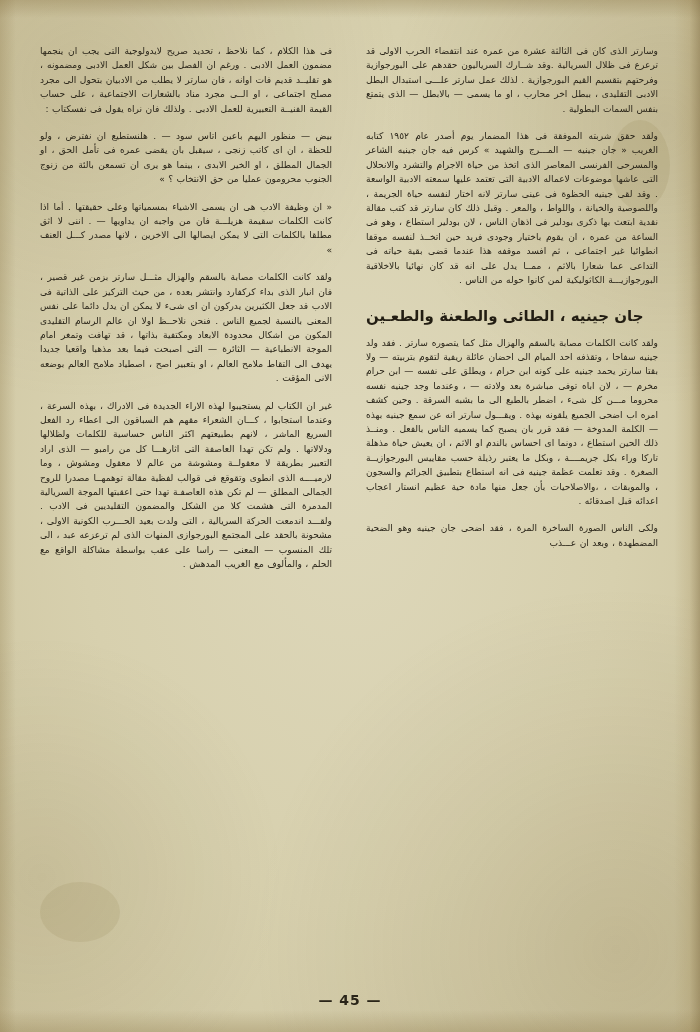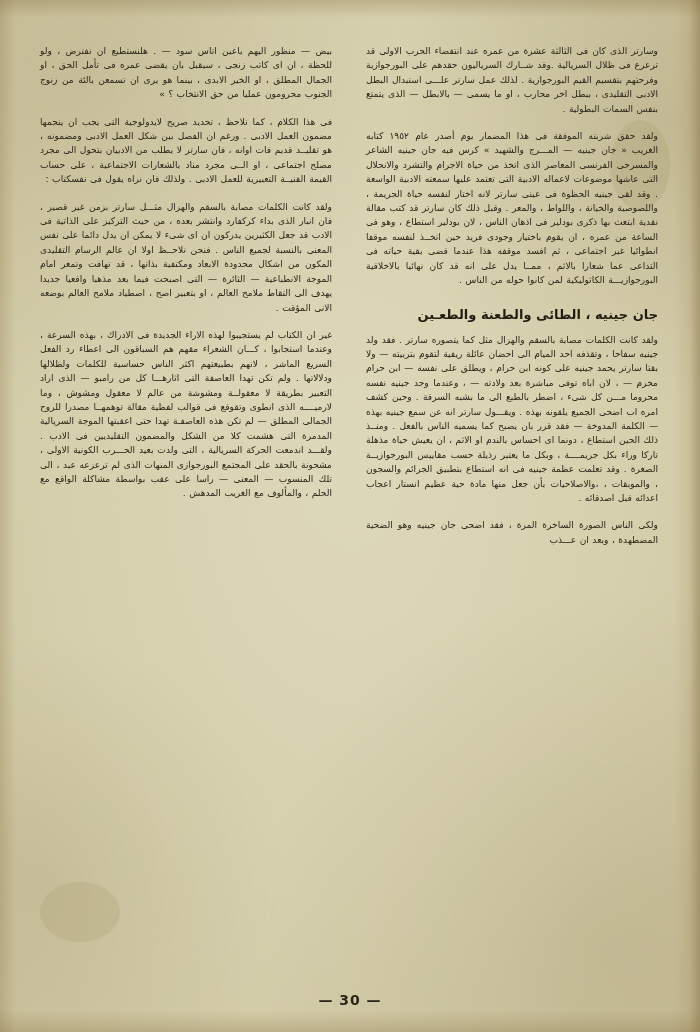--- a/index.html
+++ b/index.html
@@ -90,24 +90,24 @@
     direction: rtl;
     letter-spacing: 0.1px;
     word-spacing: 0.6px;
   }
   p.par.first {
     margin-top: 0;
   }
   h2.subhead {
     margin: 6px 0 11px 0;
     font-family: "DejaVu Sans", sans-serif;
-    font-size: 13px;
+    font-size: 15px;
     font-weight: bold;
     color: #221d12;
-    text-align: right;
+    text-align: left;
     direction: rtl;
     letter-spacing: 0.2px;
   }
   .quote {
     color: #2a2519;
   }
   .page-number {
     position: absolute;
     left: 0; right: 0;
     bottom: 24px;
@@ -135,30 +135,31 @@
   <div class="edge-bottom"></div>
   <div class="edge-left"></div>
   <div class="edge-right"></div>
 
   <div class="spot" style="top:120px; right:30px; width:60px; height:90px;"></div>
   <div class="spot" style="bottom:90px; left:40px; width:80px; height:60px;"></div>
 
   <div class="content">
 
     <div class="column">
+      <p class="par">فى هذا الكلام ، كما نلاحظ ، تحديد صريح لايدولوجية التى يجب ان ينجمها مضمون العمل الادبى . ورغم ان الفصل بين شكل العمل الادبى ومضمونه ، هو تقليــد قديم فات اوانه ، فان سارتر لا يطلب من الادبيان بتحول الى مجرد مصلح اجتماعى ، او الــى مجرد مناد بالشعارات الاجتماعية ، على حساب القيمة الفنيــة التعبيرية للعمل الادبى . ولذلك فان نراه يقول فى نفسكتاب :</p>
       <p class="par first">بيض — منظور اليهم باعين اتاس سود — . هلنستطيع ان نفترض ، ولو للحظة ، ان اى كاتب زنجى ، سيقبل بان يقضى عمره فى تأمل الحق ، او الجمال المطلق ، او الخير الابدى ، بينما هو يرى ان تسمعن بالئة من زنوج الجنوب محرومون عمليا من حق الانتخاب ؟ »</p>
-      <p class="par">فى هذا الكلام ، كما نلاحظ ، تحديد صريح لايدولوجية التى يجب ان ينجمها مضمون العمل الادبى . ورغم ان الفصل بين شكل العمل الادبى ومضمونه ، هو تقليــد قديم فات اوانه ، فان سارتر لا يطلب من الادبيان بتحول الى مجرد مصلح اجتماعى ، او الــى مجرد مناد بالشعارات الاجتماعية ، على حساب القيمة الفنيــة التعبيرية للعمل الادبى . ولذلك فان نراه يقول فى نفسكتاب :</p>
+      <p class="par quote">« ان وظيفة الادب هى ان يسمى الاشياء بمسمياتها وعلى حقيقتها . أما اذا كانت الكلمات سقيمة هزيلـــة فان من واجبه ان يداويها — . اننى لا اثق مطلقا بالكلمات التى لا يمكن ايصالها الى الاخرين ، لانها مصدر كـــل العنف »</p>
       <p class="par">ولقد كانت الكلمات مصابة بالسقم والهزال مثـــل سارتر بزمن غير قصير ، فان انبار الذى بداء كركفارد وانتشر بعده ، من حيث التركيز على الذاتية فى الادب قد جعل الكثيرين يدركون ان اى شىء لا يمكن ان يدل دائما على نفس المعنى بالنسبة لجميع الناس . فنحن نلاحــظ اولا ان عالم الرسام التقليدى المكون من اشكال محدودة الابعاد ومكتفية بذاتها ، قد تهافت وتمغر امام الموجة الانطباعية — الثائرة — التى اصبحت فيما بعد مذهبا واقعيا جديدا يهدف الى التقاط ملامح العالم ، او بتعبير اصح ، اصطياد ملامح العالم بوضعه الانى المؤقت .</p>
       <p class="par">غير ان الكتاب لم يستجيبوا لهذه الاراء الجديدة فى الادراك ، بهذه السرعة ، وعندما استجابوا ، كـــان الشعراء مقهم هم السباقون الى اعطاء رد الفعل السريع الماشر ، لانهم بطبيعتهم اكثر الناس حساسية للكلمات ولظلالها ودلالاتها . ولم تكن تهدا العاصفة التى اثارهـــا كل من رامبو — الذى اراد التعبير بطريقة لا معقولــة ومشوشة من عالم لا معقول ومشوش ، وما لارميــــه الذى انطوى وتقوقع فى قوالب لفظية مقالة توهمهــا مصدرا للروح الجمالى المطلق — لم تكن هذه العاصفـة تهدا حتى اعقبتها الموجة السريالية المدمرة التى هشمت كلا من الشكل والمضمون التقليديين فى الادب . ولقـــد اندمعت الحركة السريالية ، التى ولدت بعيد الحـــرب الكونية الاولى ، مشحونة بالحقد على المجتمع البورجوازى المنهات الذى لم ترعزعه عبد ، الى تلك المنسوب — المعنى — راسا على عقب بواسطة مشاكلة الواقع مع الحلم ، والمألوف مع الغريب المدهش .</p>
     </div>
 
     <div class="column">
       <p class="par first">وسارتر الذى كان فى الثالثة عشرة من عمره عند انتفضاء الحرب الاولى قد ترعرع فى ظلال السريالية .وقد شــارك السرياليون حقدهم على البورجوازية وفرحتهم بتقسيم القيم البورجوازية . لذلك عمل سارتر علـــى استبدال البطل الادبى التقليدى ، ببطل اخر محارب ، او ما يسمى — بالابطل — الذى يتمتع بنفس السمات البطولية .</p>
       <p class="par">ولقد حقق شربته الموفقة فى هذا المضمار يوم أصدر عام ١٩٥٢ كتابه الغريب « جان جينيه — المـــرج والشهيد » كرس فيه جان جينيه الشاعر والمسرحى الفرنسى المعاصر الذى اتخذ من حياة الاجرام والتشرد والانحلال التى عاشها موضوعات لاعماله الادبية التى تعتمد عليها سمعته الادبية الواسعة . وقد لقى جينيه الحظوة فى عينى سارتر لانه اختار لنفسه حياة الجريمة ، واللصوصية والخيانة ، واللواط ، والمعر . وقبل ذلك كان سارتر قد كتب مقالة نقدية ابتعث بها ذكرى بودلير فى اذهان الناس ، لان بودلير استطاع ، وهو فى الساعة من عمره ، ان يقوم باختيار وجودى فريد حين اتخــذ لنفسه موقفا انطوائيا غير اجتماعى ، ثم افسد موقفه هذا عندما قضى بقية حياته فى التداعى عما شعارا بالاثم ، ممــا يدل على انه قد كان نهائيا بالاخلاقية البورجوازيـــة الكاثوليكية لمن كانوا حوله من الناس .</p>
       <h2 class="subhead">جان جينيه ، الطائى والطعنة والطعـين</h2>
       <p class="par">ولقد كانت الكلمات مصابة بالسقم والهزال مثل كما يتصوره سارتر . فقد ولد جينيه سفاحا ، وتقذفه احد الميام الى احضان عائلة ريفية لتقوم بتربيته — ولا بقتا سارتر يحمد جينيه على كونه ابن حرام ، ويطلق على نفسه — ابن حرام مخرم — ، لان اباه توفى مباشرة بعد ولادته — ، وعندما وجد جينيه نفسه محروما مـــن كل شىء ، اضطر بالطبع الى ما بشبه السرقة . وحين كشف امره اب اضحى الجميع يلقونه بهذه . ويقـــول سارتر انه عن سمع جينيه بهذه — الكلمة المدوخة — فقد قرر بان يصبح كما يسميه الناس بالفعل . ومنــذ ذلك الحين استطاع ، دونما اى احساس بالندم او الاثم ، ان يعيش حياة مذهلة تاركا وراء بكل جريمــــة ، وبكل ما يعتبر رذيلة حسب مقاييس البورجوازيــة الصغرة . وقد تعلمت عظمة جينيه فى انه استطاع بتطبيق الجرائم والسجون ، والموبقات ، ،والاصلاحيات بأن جعل منها مادة حية عظيم انستار اعجاب اعدائه قبل اصدقائه .</p>
       <p class="par">ولكى الناس الصورة الساخرة المرة ، فقد اضحى جان جينيه وهو الضحية المضطهدة ، وبعد ان عـــذب</p>
     </div>
 
   </div>
 
-  <div class="page-number">— 30 —</div>
+  <div class="page-number">— 45 —</div>
 </div>
 
 </body></html>

